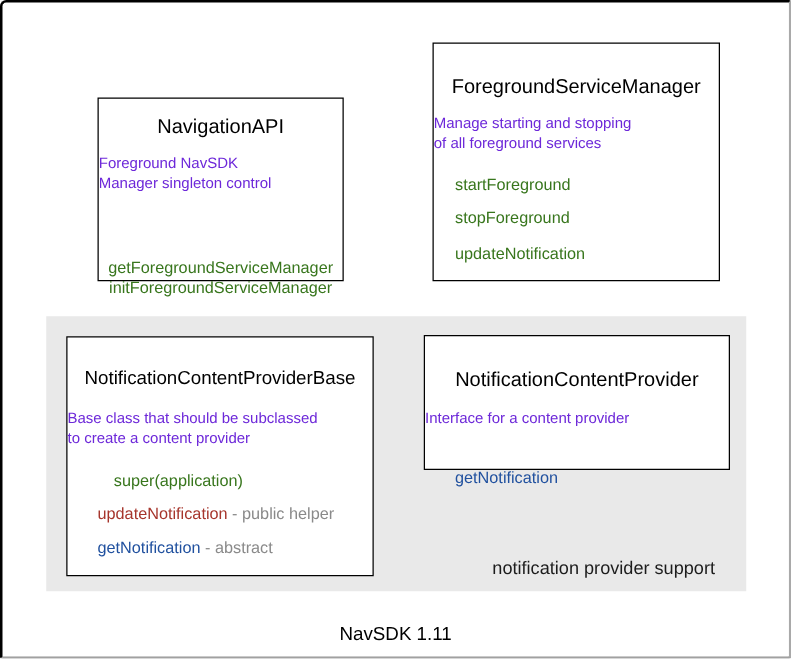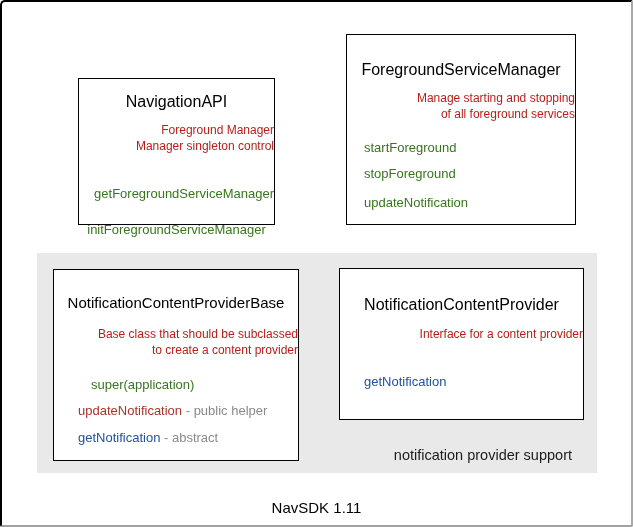--- a/index.html
+++ b/index.html
@@ -33,54 +33,54 @@
     box-sizing:border-box;
   }
   .cbox .title {
     position:absolute; left:0; right:0;
     text-align:center;
     font-size:16px; color:#000000;
     white-space:nowrap;
   }
   .cbox .desc {
     position:absolute; left:0; right:0;
-    text-align:right;
+    text-align:left;
     font-size:12px; line-height:16px;
-    color:#b91c1c;
+    color:#6d28d9;
   }
   .cbox .method {
     position:absolute;
     font-size:13px; line-height:14px;
     white-space:nowrap;
   }
   
   #box-nav { left:76px; top:76px; width:197px; height:147px; }
   #box-nav .title { top:14px; }
   #box-nav .desc  { top:43px; }
   #box-nav .method { left:0; right:0; text-align:center; }
   #box-nav .m1 { top:97px;margin-top:47px; }
-  #box-nav .m2 { top:108px;text-align:right; }
+  #box-nav .m2 { top:128px; }
   
   #box-fsm { left:344px; top:32px; width:230px; height:191px; }
   #box-fsm .title { top:26px; }
   #box-fsm .desc  { top:55px; }
   #box-fsm .method { left:17px; }
   #box-fsm .m1 { top:106px; }
   #box-fsm .m2 { top:132px; }
   #box-fsm .m3 { top:161px; }
   
   #box-ncpb { left:51px; top:267px; width:246px; height:192px; }
   #box-ncpb .title { top:24px; font-size:15px; }
   #box-ncpb .desc  { top:56px; }
   #box-ncpb .method { left:24px; }
   #box-ncpb .m1 { top:108px;margin-left:13px; }
   #box-ncpb .m2 { top:134px; }
   #box-ncpb .m3 { top:161px;text-align:right; }
   
-  #box-ncp { left:337px; top:266px; width:245px; height:152px; }
+  #box-ncp { left:337px; top:266px; width:245px; height:108px; }
   #box-ncp .title { top:27px; }
   #box-ncp .desc  { top:57px; }
   #box-ncp .method { left:24px; }
   #box-ncp .m1 { top:106px; }
   .footer {
     position:absolute; left:0; right:0;
     top:497px;
     text-align:center;
     font-size:15px; color:#000000;
   }
@@ -90,21 +90,21 @@
 
 <div class="page">
 
   <div class="group" style="background-color: rgb(233, 233, 233);">
     <div class="group-label">notification provider support</div>
   </div>
 
   <div class="cbox" id="box-nav">
     <div class="title">NavigationAPI</div>
     <div class="desc">
-      <div>Foreground Manager</div>
+      <div>Foreground NavSDK</div>
       <div>Manager singleton control</div>
     </div>
     <div class="method m1" style="color: rgb(56, 118, 29);">initForegroundServiceManager</div>
     <div class="method m2" style="color: rgb(56, 118, 29);">getForegroundServiceManager</div>
   </div>
 
   <div class="cbox" id="box-fsm">
     <div class="title">ForegroundServiceManager</div>
     <div class="desc">
       <div>Manage starting and stopping</div>

